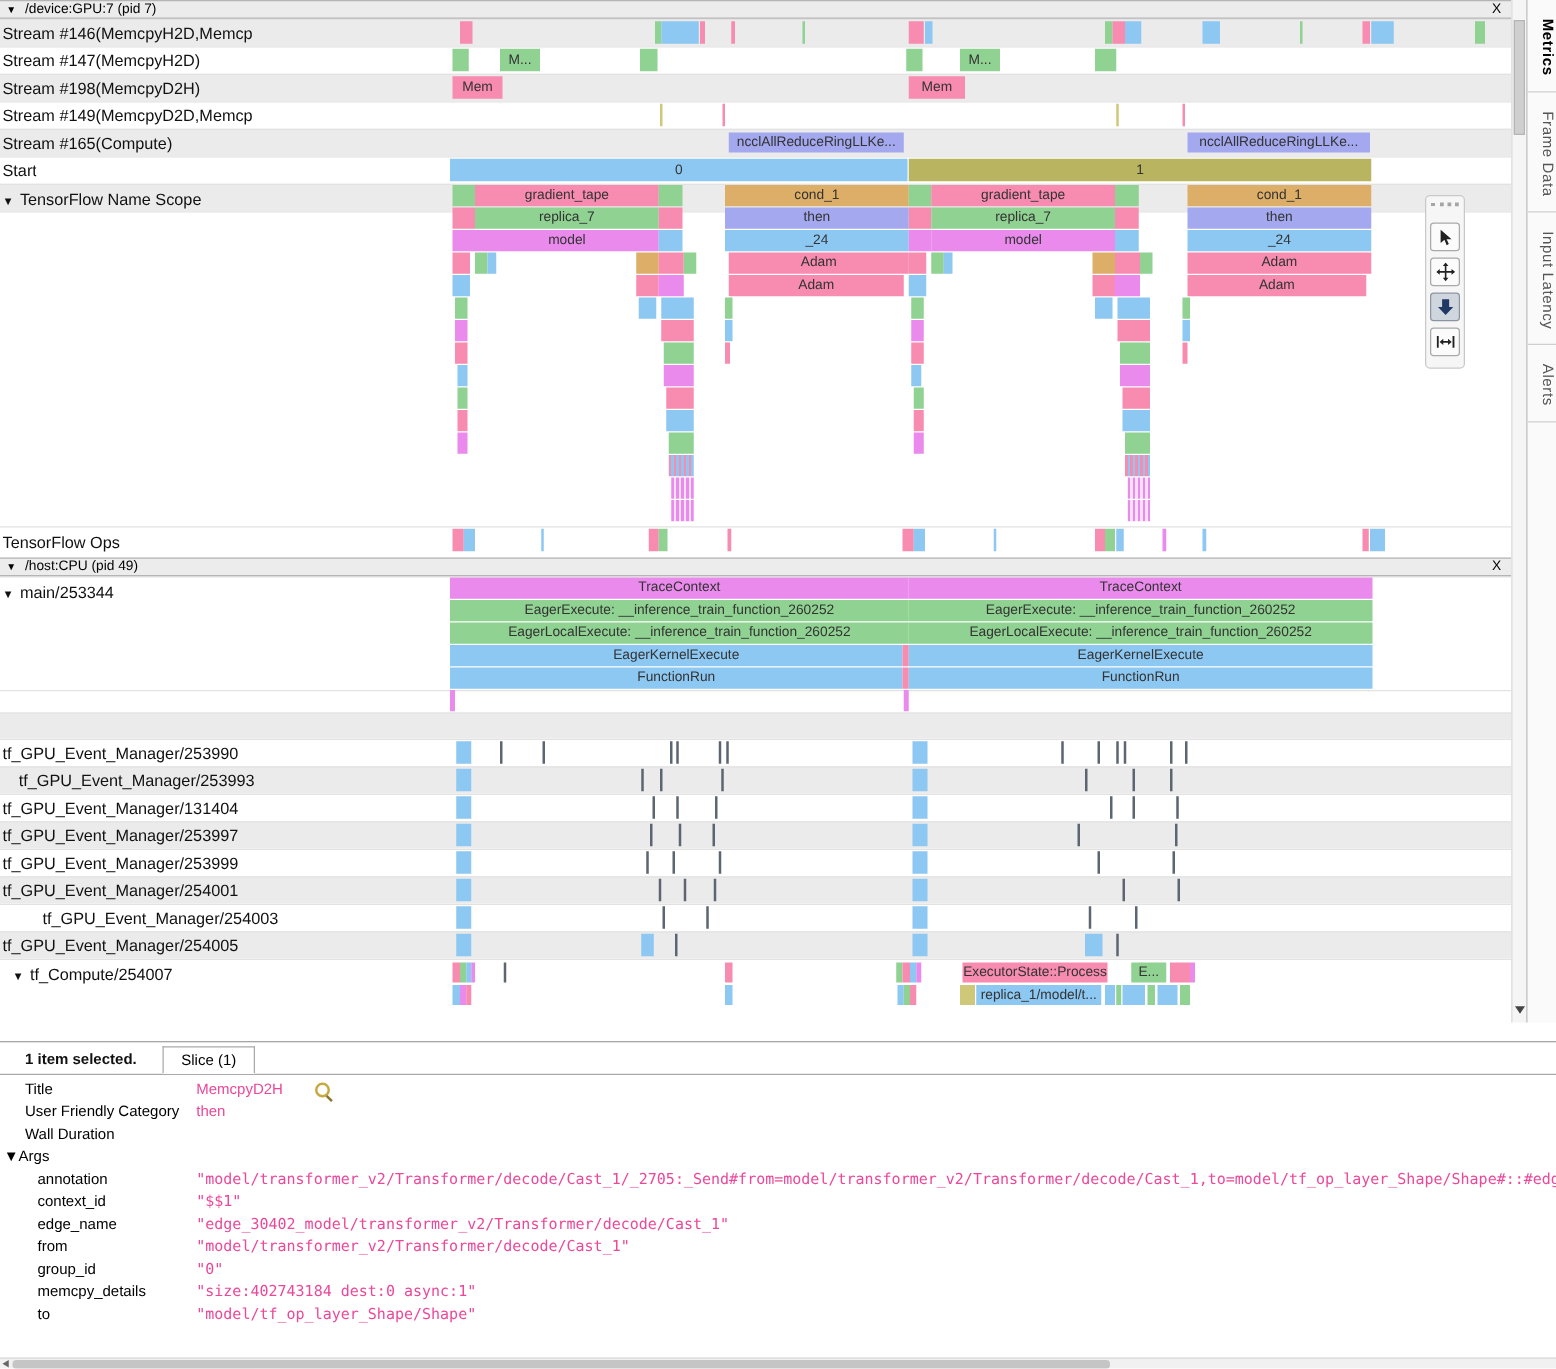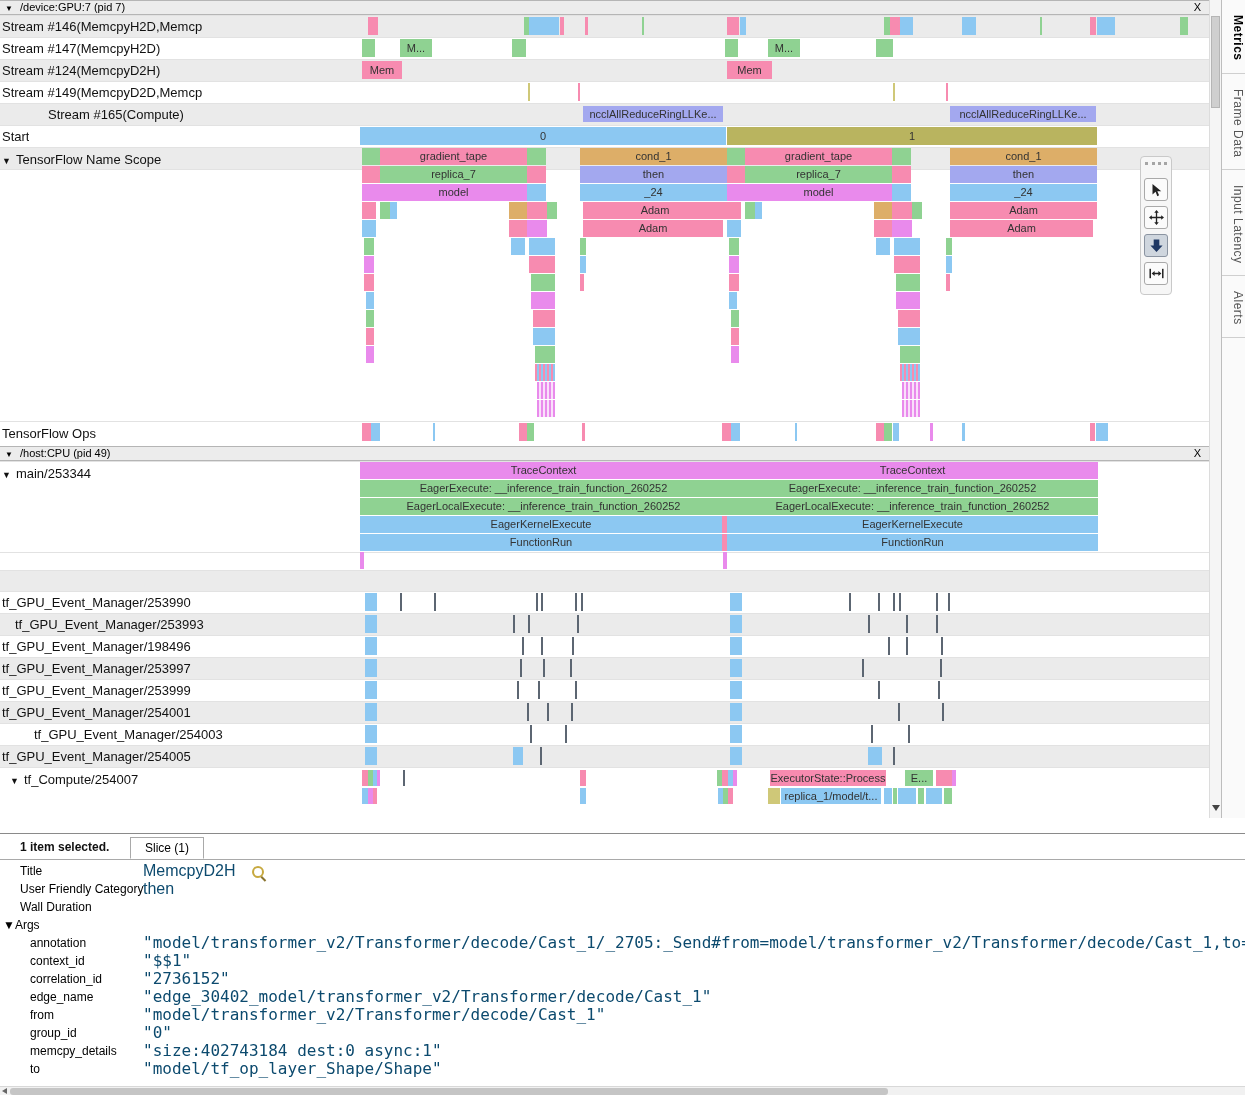--- a/index.html
+++ b/index.html
@@ -30,21 +30,21 @@
   .side-tab.active{font-weight:bold;color:#000;}
   
   .details{position:absolute;left:0;top:833px;width:1245px;height:254px;background:#fff;border-top:1px solid #8a8a8a;z-index:8;}
   .tabbar{position:relative;height:25px;border-bottom:1px solid #a9a9a9;background:#fff;}
   .sel-text{position:absolute;left:20px;top:6px;font-size:12px;font-weight:bold;color:#111;}
   .tab{position:absolute;left:130px;top:3px;height:22px;line-height:20px;padding:0 14px;border:1px solid #a9a9a9;border-bottom:1px solid #fff;background:#fff;font-size:12px;box-sizing:border-box;z-index:2;cursor:pointer;}
   .dcontent{position:relative;padding-top:2px;}
   .drow{position:relative;height:18px;line-height:18px;font-size:12px;}
   .dlabel{position:absolute;left:20px;color:#000;white-space:nowrap;}
   .drow.arg .dlabel{left:30px;}
-  .dvalue{position:absolute;left:143px;right:0;font-family:"DejaVu Sans Mono",monospace;font-size:16px;white-space:nowrap;overflow:hidden;color:#0c4a6e;}
+  .dvalue{position:absolute;left:157px;right:0;font-family:"DejaVu Sans Mono",monospace;font-size:12px;white-space:nowrap;overflow:hidden;color:#ec4899;}
   .dvalue.sans{font-family:"Liberation Sans",sans-serif;}
   .args-header{height:18px;line-height:18px;font-size:12px;padding-left:3px;color:#000;}
   .mag-icon{position:absolute;left:252px;top:4px;width:8px;height:8px;border:2px solid #c7a93f;border-radius:50%;cursor:pointer;}
   .mag-icon::after{content:"";position:absolute;left:8px;top:8px;width:6px;height:2px;background:#8a7430;transform:rotate(45deg);transform-origin:0 0;}
   
   .hscroll{position:absolute;left:0;bottom:0;width:1245px;height:9px;background:#f1f1f1;border-top:1px solid #d8d8d8;box-sizing:border-box;z-index:9;}
   .hthumb{position:absolute;left:10px;top:1px;height:7px;width:878px;background:#c5c5c5;border-radius:3px;}
   .hleft{position:absolute;left:2px;top:1px;width:0;height:0;border-top:3.5px solid transparent;border-bottom:3.5px solid transparent;border-right:5px solid #666;}
 </style>
 </head>
@@ -106,30 +106,30 @@
       <div class="stripe s1" style="top: 613px; height: 22px;"></div>
       <div class="stripe" style="top: 635px; height: 22px;"></div>
       <div class="stripe s1" style="top: 657px; height: 22px;"></div>
       <div class="stripe" style="top: 679px; height: 22px;"></div>
       <div class="stripe s1" style="top: 701px; height: 22px;"></div>
       <div class="stripe" style="top: 723px; height: 22px;"></div>
       <div class="stripe s1" style="top: 745px; height: 22px;"></div>
       <div class="stripe" style="top: 767px; height: 51px;"></div>
       <div class="track-label" style="top: 17px; left: 2px;"><span>Stream #146(MemcpyH2D,Memcp</span></div>
       <div class="track-label" style="top: 39px; left: 2px;"><span>Stream #147(MemcpyH2D)</span></div>
-      <div class="track-label" style="top: 61px; left: 2px;"><span>Stream #124(MemcpyD2H)</span></div>
+      <div class="track-label" style="top: 61px; left: 2px;"><span>Stream #198(MemcpyD2H)</span></div>
       <div class="track-label" style="top: 83px; left: 2px;"><span>Stream #149(MemcpyD2D,Memcp</span></div>
-      <div class="track-label" style="top: 105px; left: 2px; margin-left: 46px;"><span>Stream #165(Compute)</span></div>
+      <div class="track-label" style="top: 105px; left: 2px;"><span>Stream #165(Compute)</span></div>
       <div class="track-label" style="top: 127px; left: 2px;"><span>Start</span></div>
       <div class="track-label" style="top: 150px; left: 2px;"><span class="tri">▼</span><span>TensorFlow Name Scope</span></div>
       <div class="track-label" style="top: 424px; left: 2px;"><span>TensorFlow Ops</span></div>
       <div class="track-label" style="top: 464px; left: 2px;"><span class="tri">▼</span><span>main/253344</span></div>
       <div class="track-label" style="top: 593px; left: 2px;"><span>tf_GPU_Event_Manager/253990</span></div>
       <div class="track-label" style="top: 615px; left: 15px;"><span>tf_GPU_Event_Manager/253993</span></div>
-      <div class="track-label" style="top: 637px; left: 2px;"><span>tf_GPU_Event_Manager/198496</span></div>
+      <div class="track-label" style="top: 637px; left: 2px;"><span>tf_GPU_Event_Manager/131404</span></div>
       <div class="track-label" style="top: 659px; left: 2px;"><span>tf_GPU_Event_Manager/253997</span></div>
       <div class="track-label" style="top: 681px; left: 2px;"><span>tf_GPU_Event_Manager/253999</span></div>
       <div class="track-label" style="top: 703px; left: 2px;"><span>tf_GPU_Event_Manager/254001</span></div>
       <div class="track-label" style="top: 725px; left: 2px; margin-left: 32px;"><span>tf_GPU_Event_Manager/254003</span></div>
       <div class="track-label" style="top: 770px; left: 10px;"><span class="tri">▼</span><span>tf_Compute/254007</span></div>
       <div class="track-label" style="top: 747px; left: 2px;"><span>tf_GPU_Event_Manager/254005</span></div>
       <div class="evt" style="left: 368px; top: 17px; width: 10px; height: 18px; line-height: 18px; background: rgb(247, 139, 176);"></div>
       <div class="evt" style="left: 524px; top: 17px; width: 5px; height: 18px; line-height: 18px; background: rgb(143, 210, 146);"></div>
       <div class="evt" style="left: 529px; top: 17px; width: 30px; height: 18px; line-height: 18px; background: rgb(140, 200, 242);"></div>
       <div class="evt" style="left: 560px; top: 17px; width: 4px; height: 18px; line-height: 18px; background: rgb(247, 139, 176);"></div>
@@ -412,24 +412,20 @@
       <div id="arg-rows">
           <div class="drow arg">
             <span class="dlabel">annotation</span>
             <span class="dvalue">"model/transformer_v2/Transformer/decode/Cast_1/_2705:_Send#from=model/transformer_v2/Transformer/decode/Cast_1,to=model/tf_op_layer_Shape/Shape#::#edg"</span>
           </div>
           <div class="drow arg">
             <span class="dlabel">context_id</span>
             <span class="dvalue">"$$1"</span>
           </div>
           <div class="drow arg">
-            <span class="dlabel">correlation_id</span>
-            <span class="dvalue">"2736152"</span>
-          </div>
-          <div class="drow arg">
             <span class="dlabel">edge_name</span>
             <span class="dvalue">"edge_30402_model/transformer_v2/Transformer/decode/Cast_1"</span>
           </div>
           <div class="drow arg">
             <span class="dlabel">from</span>
             <span class="dvalue">"model/transformer_v2/Transformer/decode/Cast_1"</span>
           </div>
           <div class="drow arg">
             <span class="dlabel">group_id</span>
             <span class="dvalue">"0"</span>

